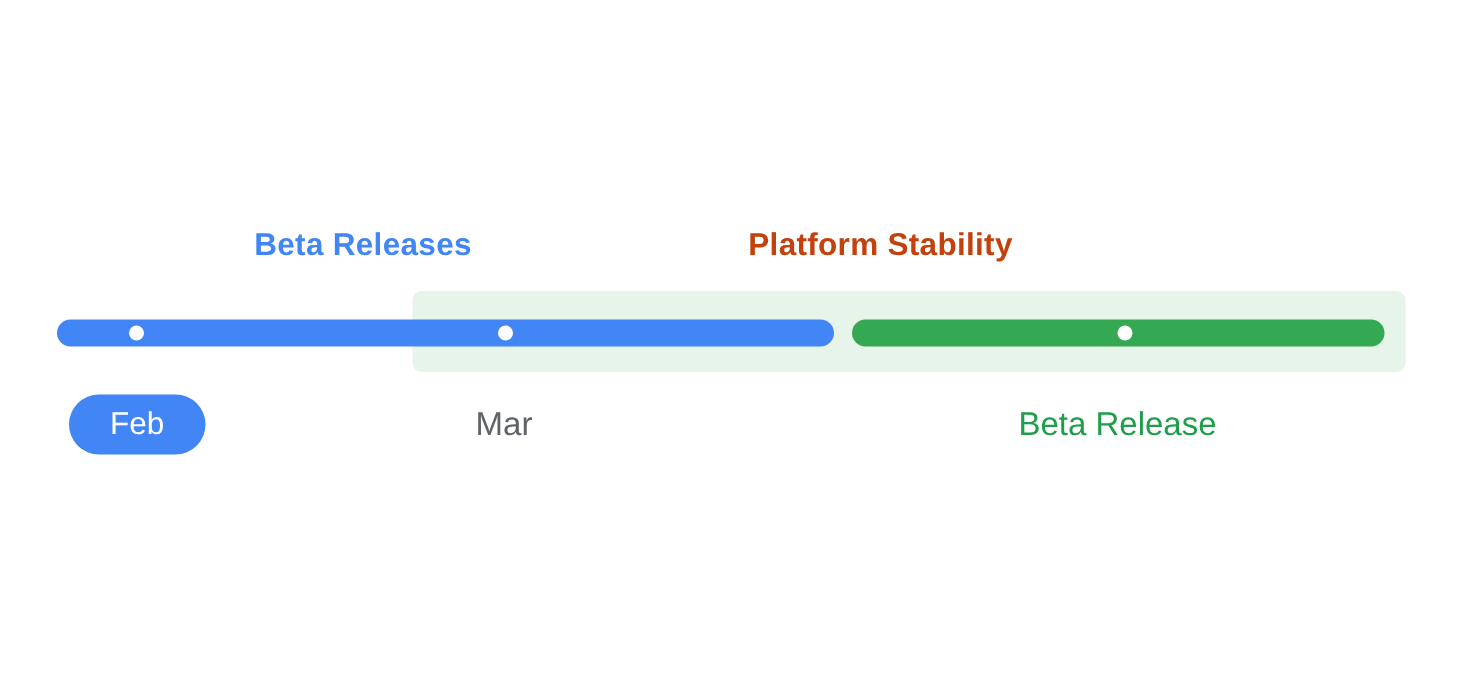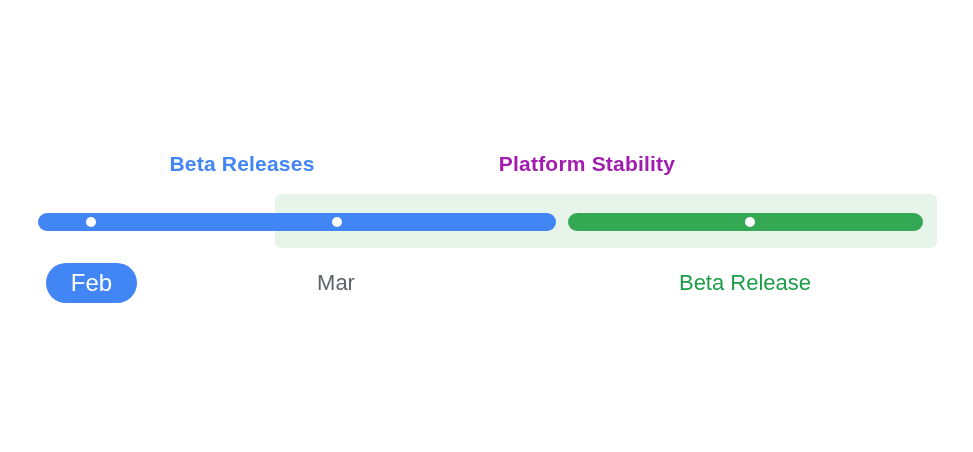--- a/index.html
+++ b/index.html
@@ -19,21 +19,21 @@
   .phase-label {
     position: absolute;
     top: 152px;
     transform: translateX(-50%);
     font-size: 21px;
     font-weight: 700;
     letter-spacing: 0.2px;
     white-space: nowrap;
   }
   .phase-label.beta { left: 242px; color: #4285F4; }
-  .phase-label.stability { left: 587px; color: #a21caf; }
+  .phase-label.stability { left: 587px; color: #c2410c; }
 
   
   .stability-bg {
     position: absolute;
     left: 275px;
     top: 194px;
     width: 662px;
     height: 54px;
     background: #E6F4EA;
     border-radius: 6px;
@@ -64,21 +64,21 @@
   
   .pill {
     position: absolute;
     left: 46px;
     top: 263px;
     width: 91px;
     height: 40px;
     border-radius: 20px;
     background: #4285F4;
     color: #ffffff;
-    font-size: 24px;
+    font-size: 21px;
     line-height: 40px;
     text-align: center;
     white-space: nowrap;
   }
   .month-label {
     position: absolute;
     top: 270px;
     transform: translateX(-50%);
     font-size: 22px;
     white-space: nowrap;

